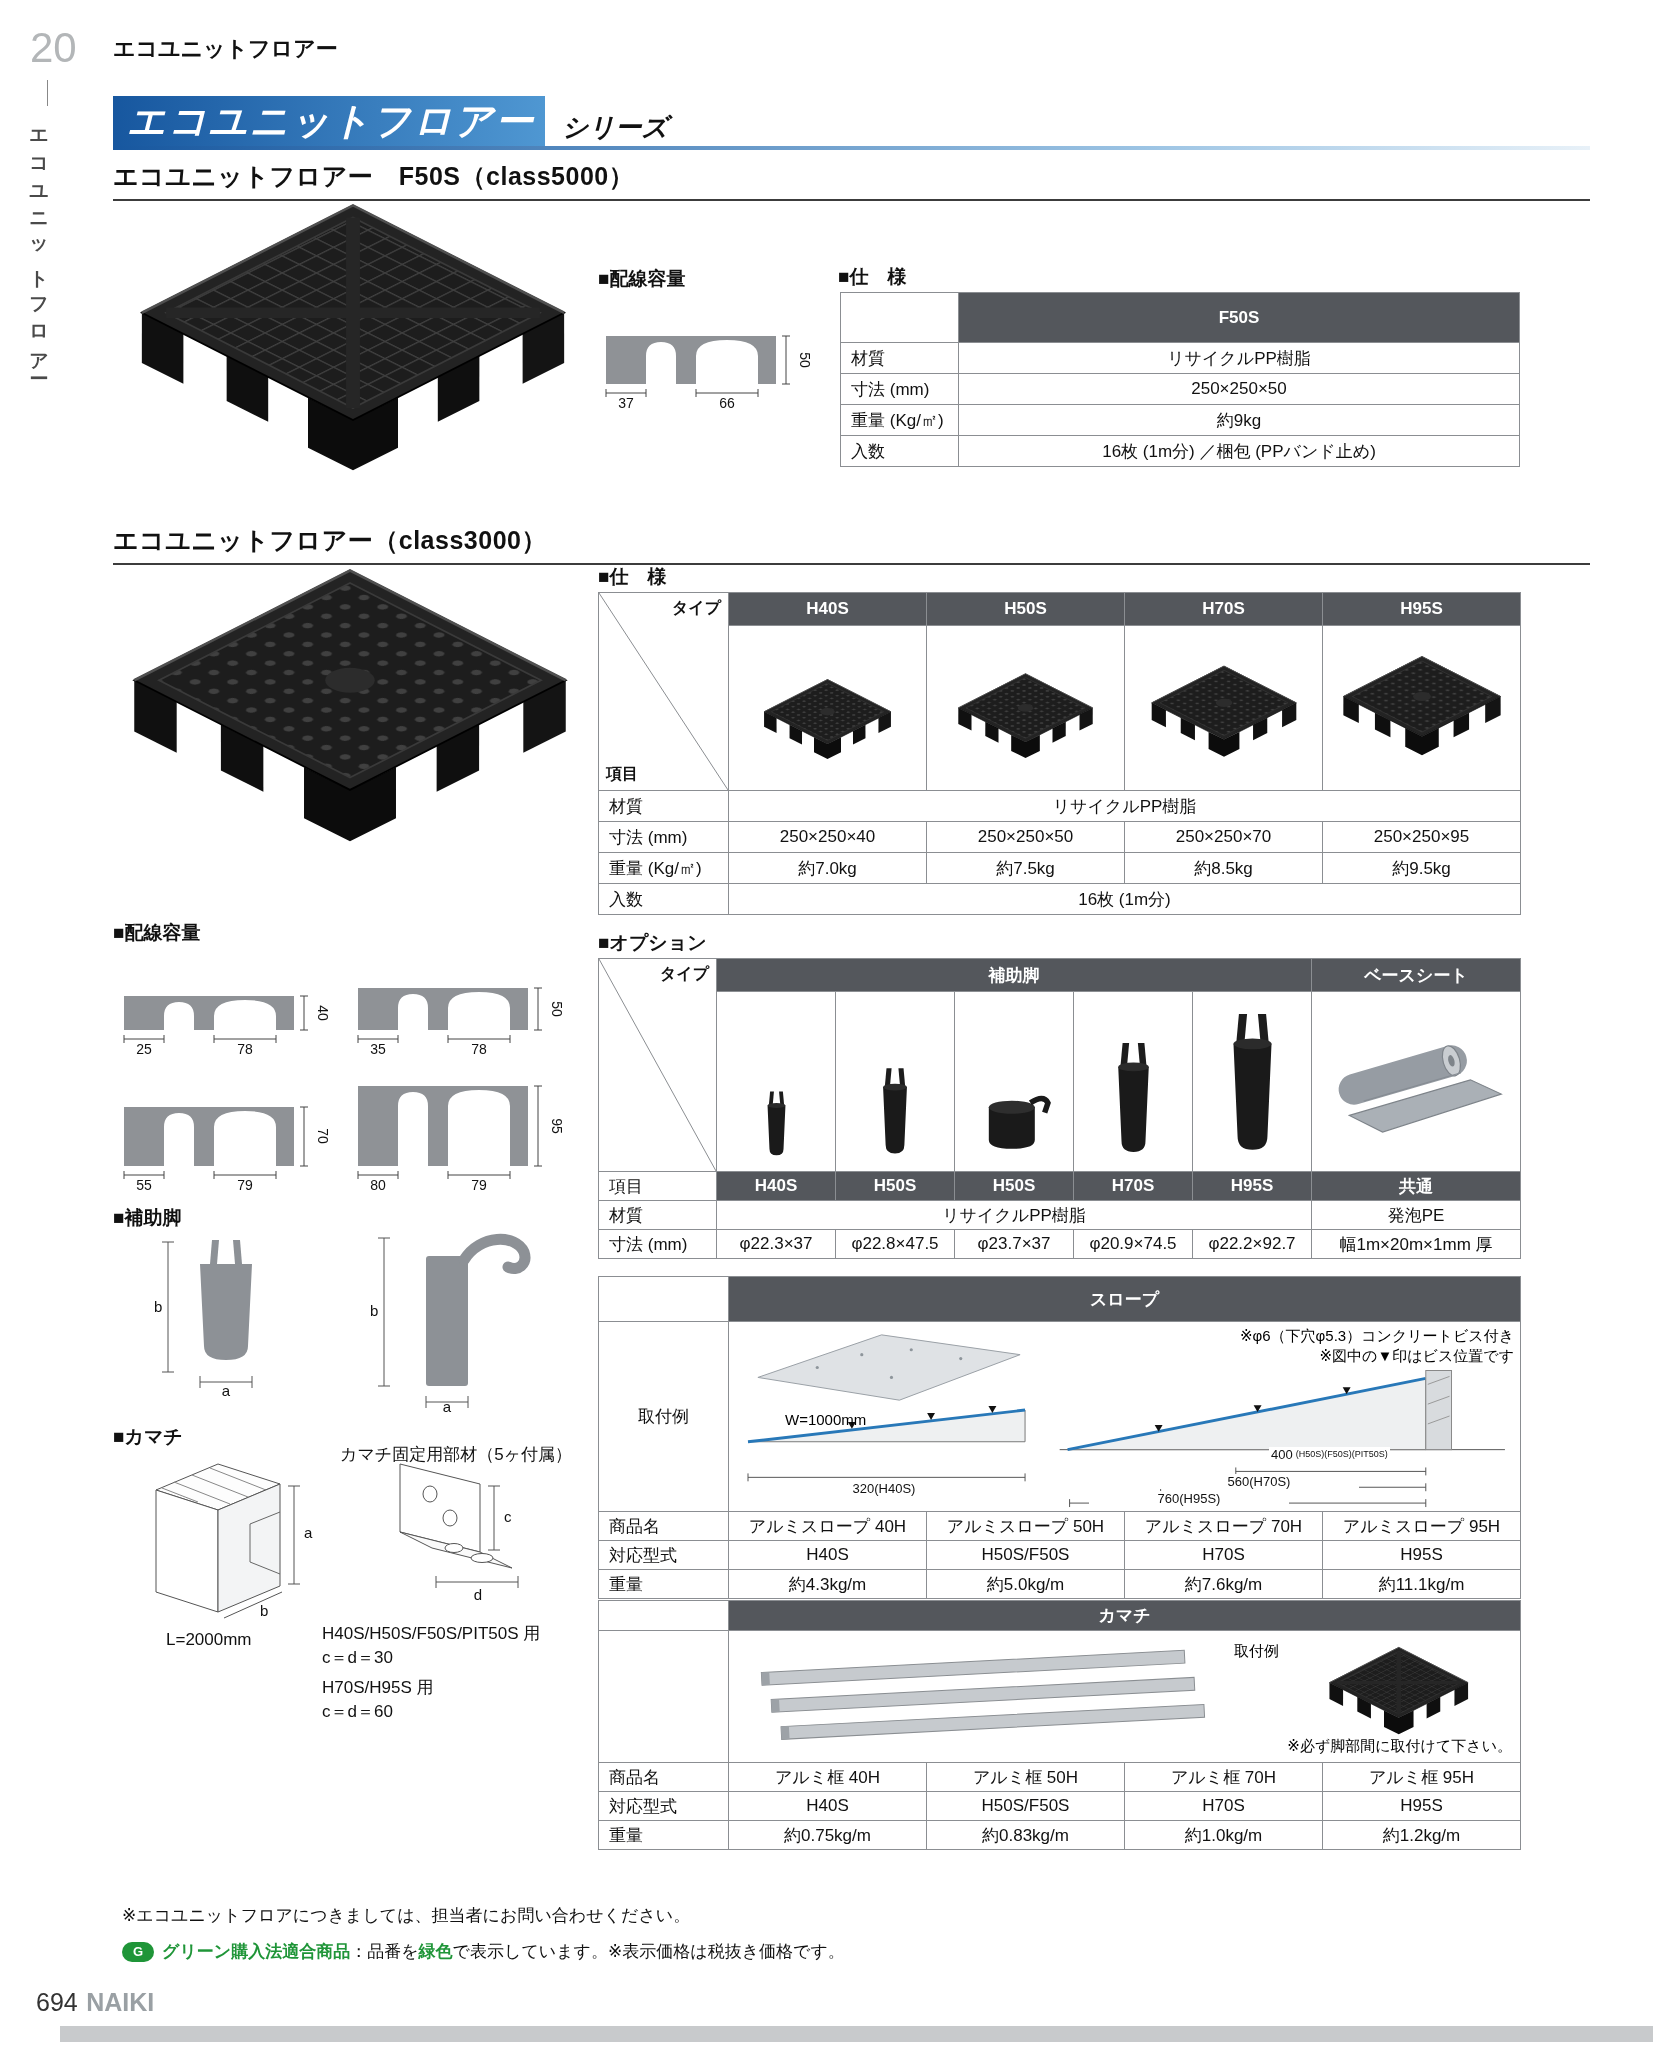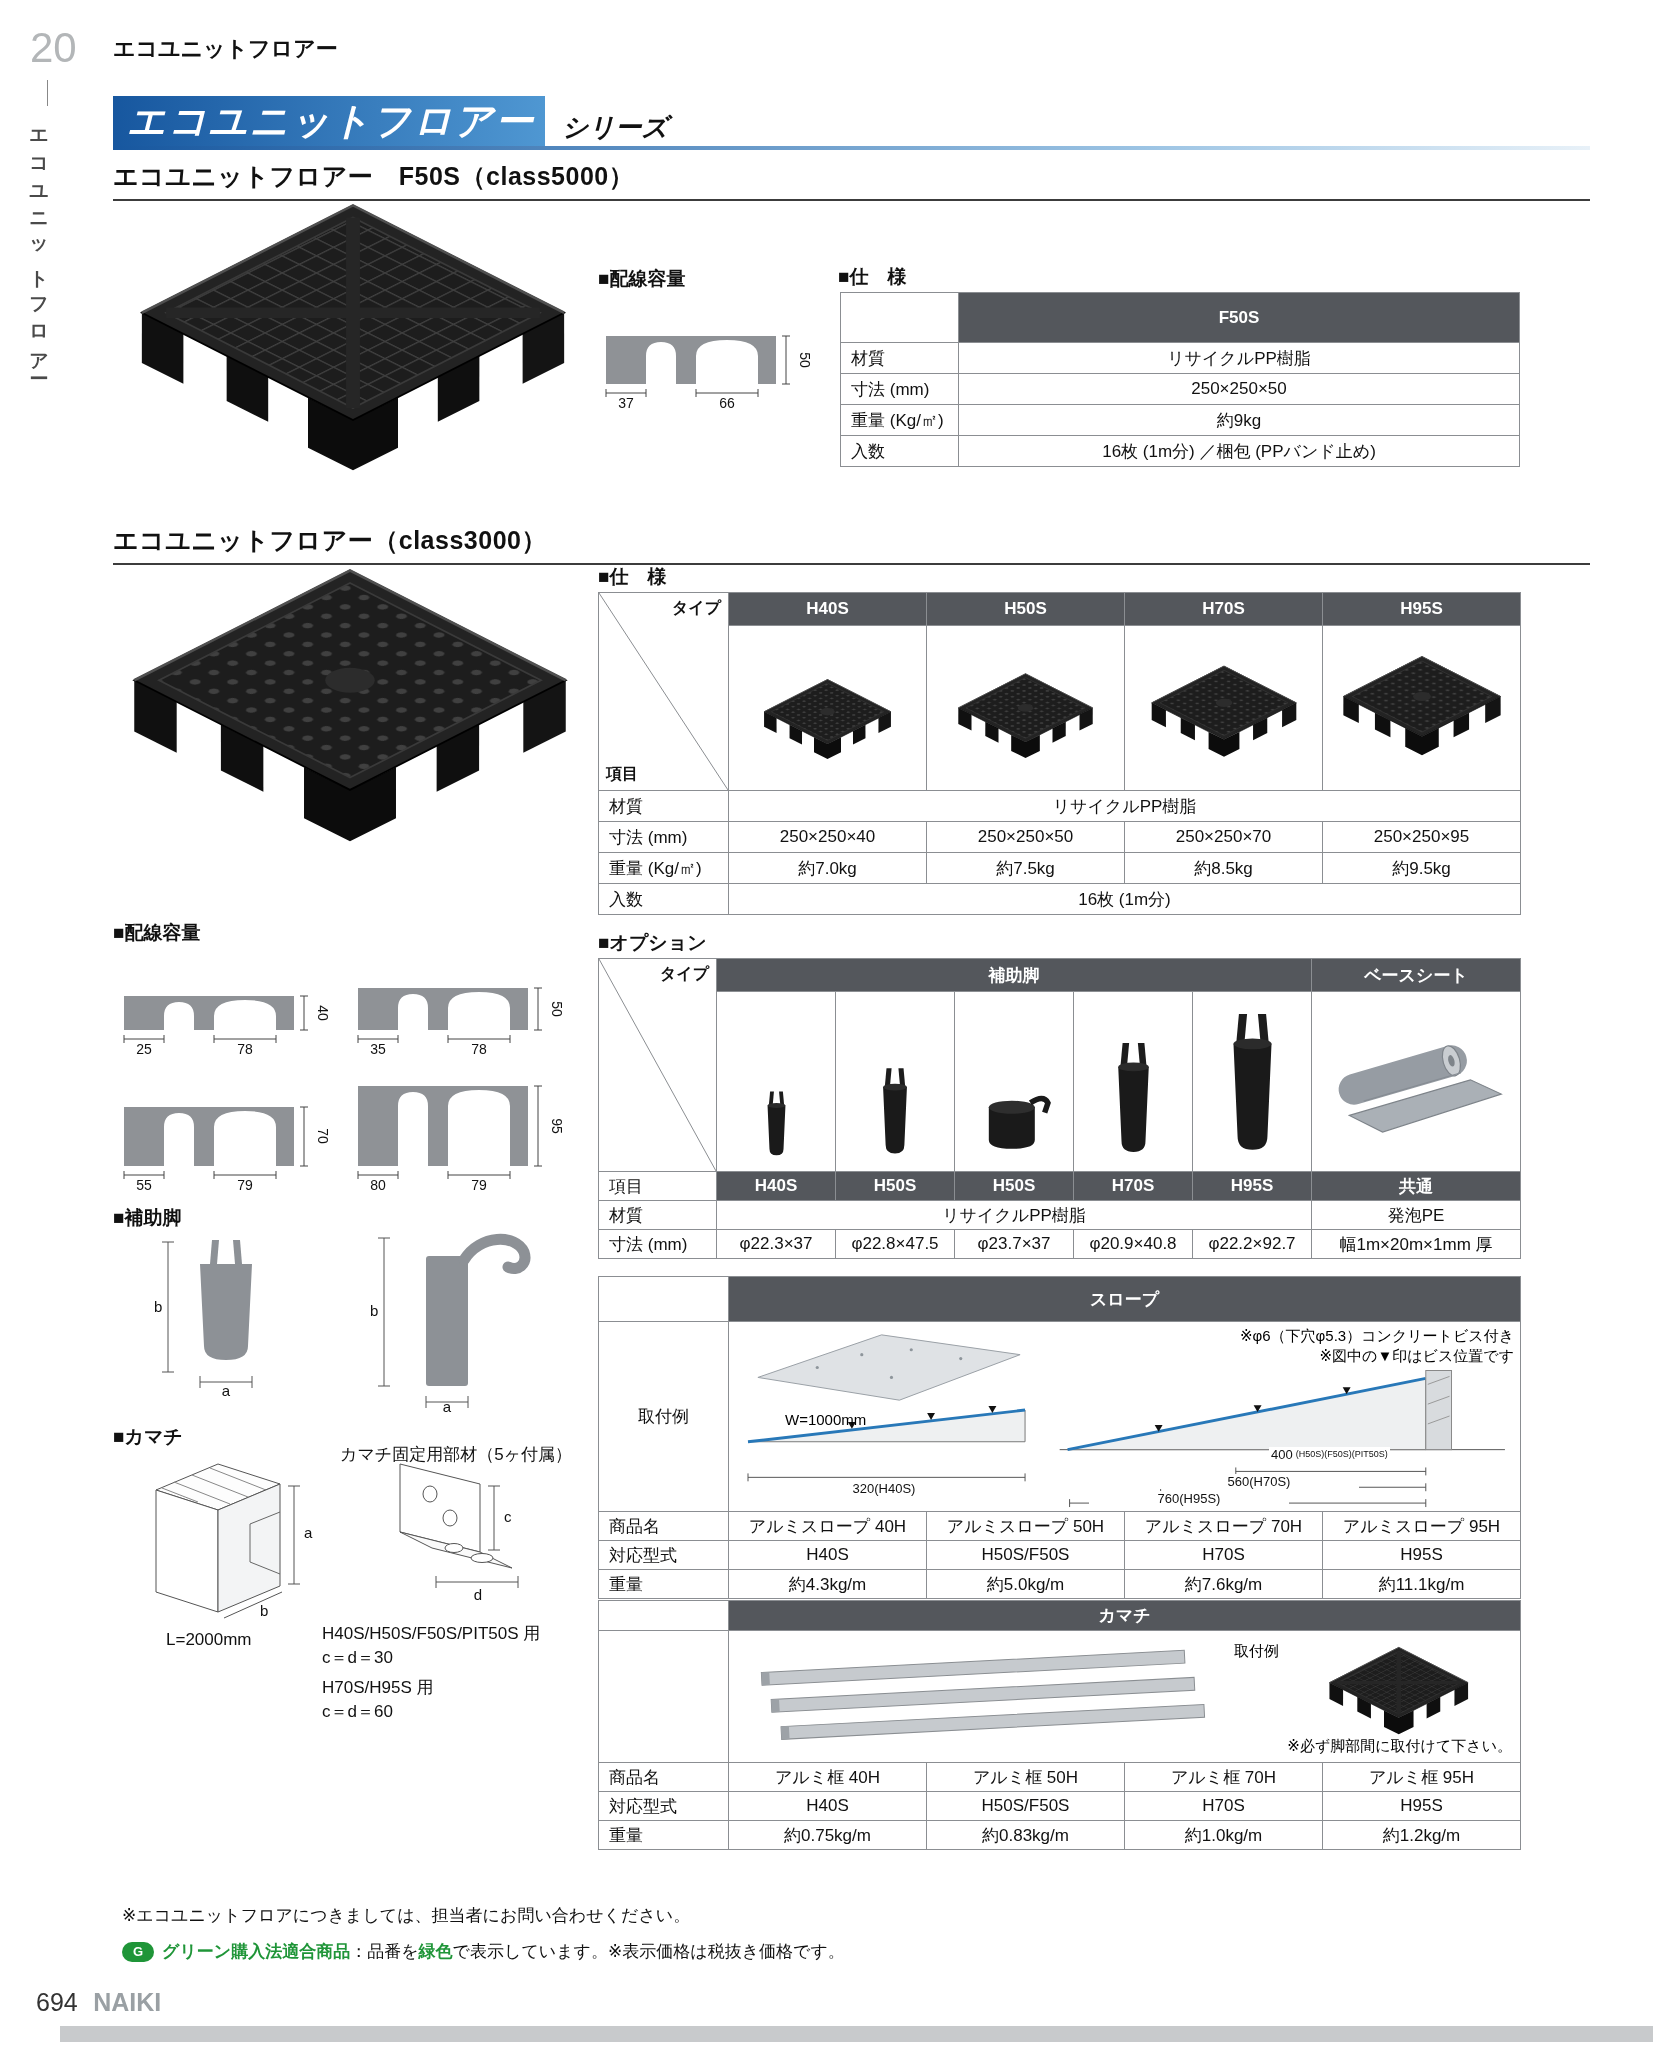--- a/index.html
+++ b/index.html
@@ -358,21 +358,21 @@
   <tr style="height:29px">
     <td class="lbl">材質</td>
     <td colspan="5">リサイクルPP樹脂</td>
     <td>発泡PE</td>
   </tr>
   <tr style="height:29px">
     <td class="lbl">寸法 (mm)</td>
     <td>φ22.3×37</td>
     <td>φ22.8×47.5</td>
     <td>φ23.7×37</td>
-    <td>φ20.9×40.8</td>
+    <td>φ20.9×74.5</td>
     <td>φ22.2×92.7</td>
     <td>幅1m×20m×1mm 厚</td>
   </tr>
 </tbody>
   </table>
 
 <div class="abs seclabel" style="left:113px;top:1205px;">■補助脚</div>
 <svg class="abs" style="left:138px;top:1232px;" width="170" height="165" viewBox="0 0 170 165">
   <line x1="30" y1="10" x2="30" y2="140" stroke="#555"></line>
     <line x1="24" y1="10" x2="36" y2="10" stroke="#555"></line>
@@ -601,15 +601,15 @@
 
 <div class="abs" style="left:122px;top:1904px;font-size:17px;">※エコユニットフロアにつきましては、担当者にお問い合わせください。</div>
 <div class="abs" style="left:122px;top:1940px;display:flex;align-items:center;gap:8px;">
   <div class="greenicon">G</div>
   <div style="font-size:17px">
     <span style="color:#1f9538;font-weight:bold">グリーン購入法適合商品</span><span>：品番を</span><span style="color:#1f9538;font-weight:bold">緑色</span><span>で表示しています。※表示価格は税抜き価格です。</span>
   </div>
 </div>
 <div class="abs" style="left:36px;top:1988px;">
   <span style="font-size:25px;color:#333">694</span>
-  <span style="font-size:25px;color:#9aa0a4;font-weight:bold;margin-left:11px">NAIKI</span>
+  <span style="font-size:25px;color:#9aa0a4;font-weight:bold;margin-left:4px">NAIKI</span>
 </div>
 <div class="abs" style="left:60px;top:2026px;width:1593px;height:16px;background:#c8cacc;"></div>
 
 </body></html>

